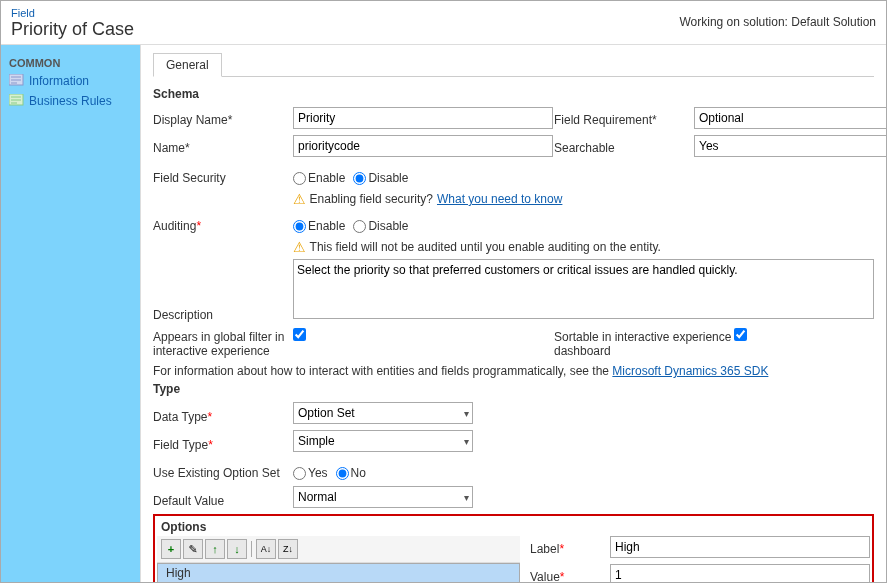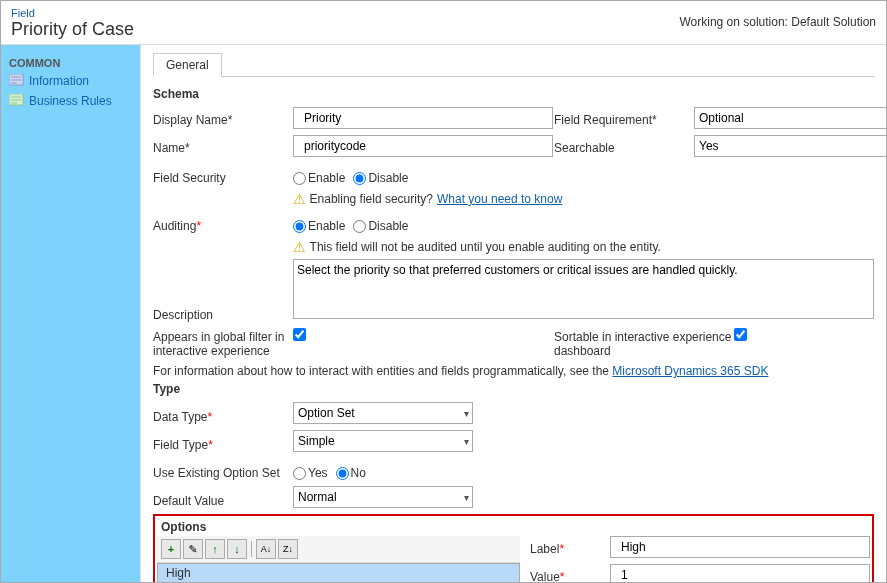--- a/index.html
+++ b/index.html
@@ -34,21 +34,21 @@
     
     .section-header { font-size: 12px; font-weight: 700; color: #333; margin-bottom: 6px; margin-top: 4px; }
     
     
     .form-row { display: flex; align-items: flex-end; margin-bottom: 6px; min-height: 22px; }
     .form-label { width: 140px; min-width: 140px; font-size: 12px; color: #333; padding-top: 3px; }
     .form-label .required { color: red; }
     .form-control { flex: 1; }
     
     
-    input[type="text"] { height: 22px; border: 1px solid #aaa; padding: 1px 10px; font-size: 12px; width: 100%; }
+    input[type="text"] { height: 22px; border: 1px solid #aaa; padding: 1px 4px; font-size: 12px; width: 100%; }
     
     
     .two-col-row { display: flex; width: 100%; gap: 0; }
     .col-left { flex: 1; display: flex; align-items: center; }
     .col-right { width: 320px; display: flex; align-items: center; }
     .col-label { width: 140px; min-width: 140px; font-size: 12px; padding-top: 3px; }
     
     
     .radio-group, .checkbox-group { display: flex; align-items: center; gap: 8px; }
     .radio-label { font-size: 12px; display: flex; align-items: center; gap: 2px; }

